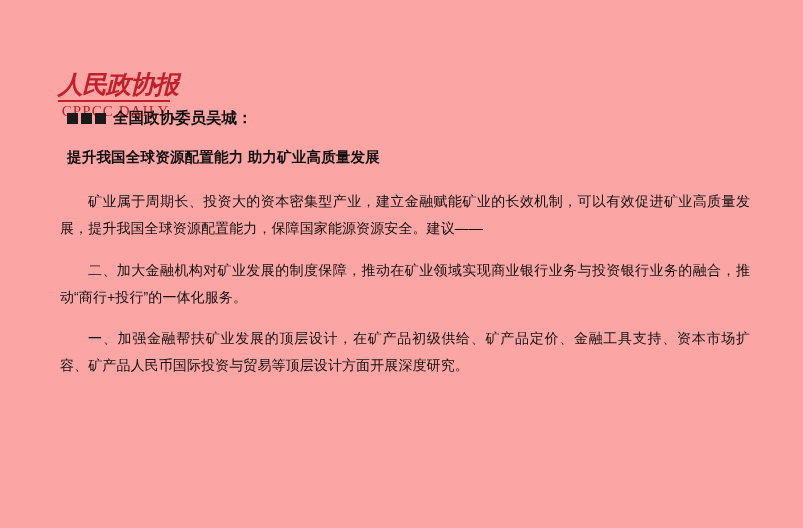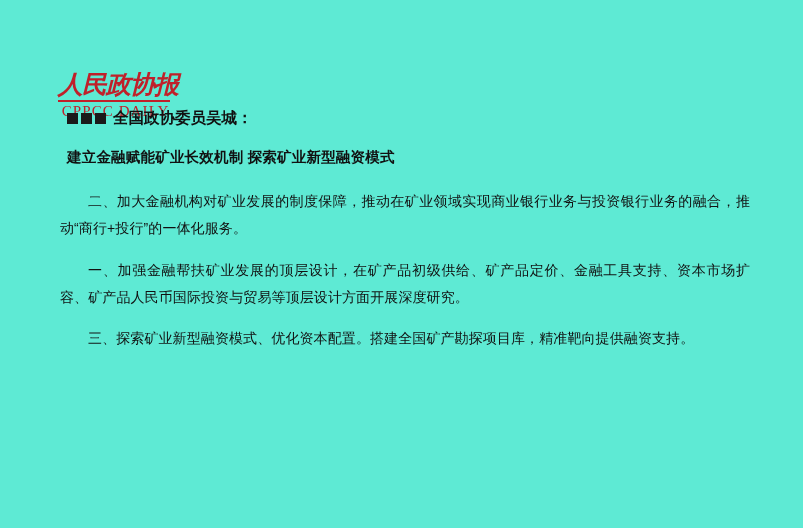--- a/index.html
+++ b/index.html
@@ -10,21 +10,21 @@
     width: 803px;
     height: 528px;
     background: #ffffff;
     font-family: "Liberation Sans", sans-serif;
     overflow: hidden;
   }
   .page {
     position: relative;
     width: 803px;
     height: 528px;
-    background: #5eead4;
+    background: #fca5a5;
   }
   .masthead {
     position: absolute;
     left: 58px;
     top: 72px;
     width: 115px;
     text-align: center;
     user-select: none;
   }
   .masthead-title {
@@ -110,20 +110,20 @@
 
     <div class="byline">
       <span class="squares">
         <span></span>
           <span></span>
           <span></span>
       </span>
       <span>全国政协委员吴城：</span>
     </div>
 
-    <div class="headline">建立金融赋能矿业长效机制 探索矿业新型融资模式</div>
+    <div class="headline">提升我国全球资源配置能力 助力矿业高质量发展</div>
 
+    <p class="para">矿业属于周期长、投资大的资本密集型产业，建立金融赋能矿业的长效机制，可以有效促进矿业高质量发展，提升我国全球资源配置能力，保障国家能源资源安全。建议——</p>
     <p class="para">二、加大金融机构对矿业发展的制度保障，推动在矿业领域实现商业银行业务与投资银行业务的融合，推动“商行+投行”的一体化服务。</p>
     <p class="para">一、加强金融帮扶矿业发展的顶层设计，在矿产品初级供给、矿产品定价、金融工具支持、资本市场扩容、矿产品人民币国际投资与贸易等顶层设计方面开展深度研究。</p>
-    <p class="para">三、探索矿业新型融资模式、优化资本配置。搭建全国矿产勘探项目库，精准靶向提供融资支持。</p>
 
   </div>
 </div>
 
 </body></html>

